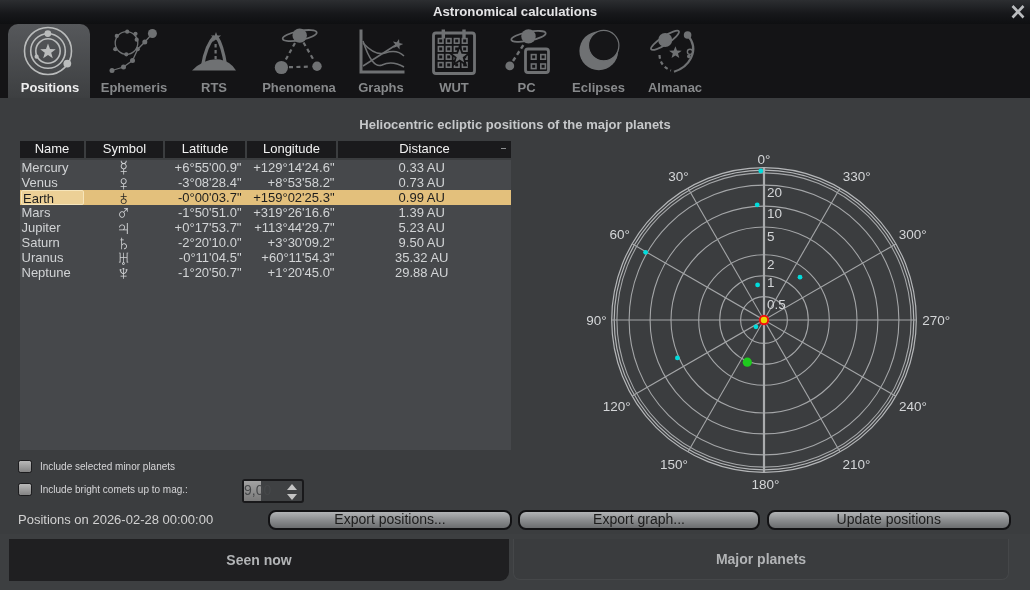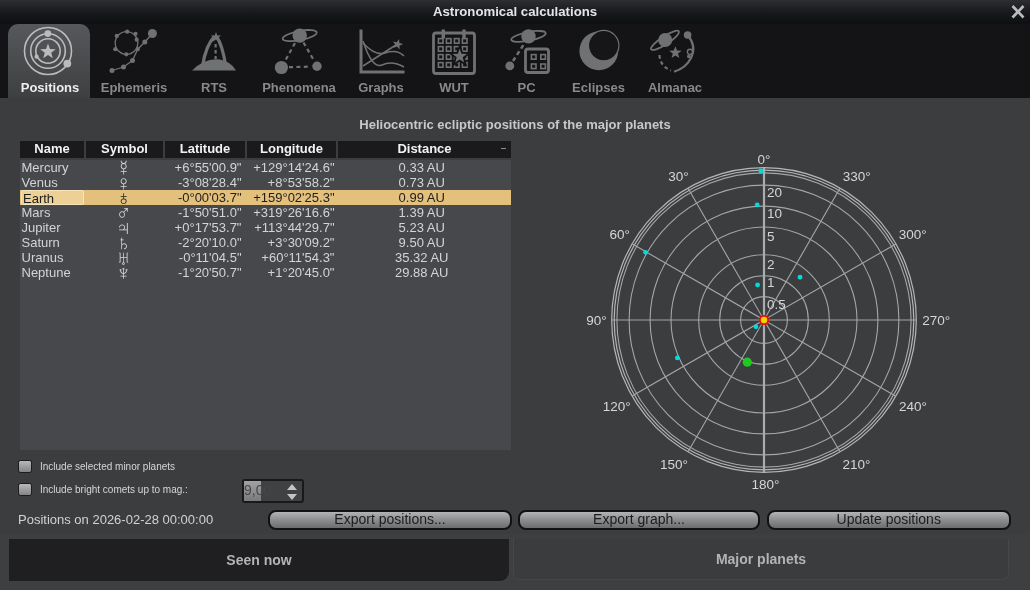--- a/index.html
+++ b/index.html
@@ -4,21 +4,21 @@
 html,body{width:1030px;height:590px;overflow:hidden;background:#3b3d3f}
 #win{position:relative;width:1030px;height:590px;font-family:"Liberation Sans",sans-serif;background:#3b3d3f}
 #titlebar{position:absolute;left:0;top:0;width:1030px;height:24px;background:linear-gradient(#2c2e31,#17181b 55%,#0e0f11)}
 #title{position:absolute;left:0;top:0;width:1030px;text-align:center;font-size:13.2px;font-weight:bold;color:#e4e4e6;line-height:23px}
 #tabbar{position:absolute;left:0;top:24px;width:1030px;height:74px;background:#141416}
 #seltab{position:absolute;left:8px;top:24px;width:82px;height:74px;border-radius:10px 10px 0 0;background:linear-gradient(#56585b,#3d3f41)}
 .tlab{position:absolute;top:80px;transform:translateX(-50%);font-size:13px;font-weight:bold;color:#87898b;white-space:nowrap}
 .tlab.sel{color:#ededee}
 #heading{position:absolute;left:0;top:117px;width:1030px;text-align:center;font-size:13px;font-weight:bold;color:#c6c8ca}
 #tblbody{position:absolute;left:20px;top:159.5px;width:491px;height:290.5px;background:#46484b}
-.th{position:absolute;top:141px;height:16.5px;background:#1a1a1c;color:#f2f2f2;font-size:13px;font-weight:bold;text-align:center;line-height:16px}
+.th{position:absolute;top:141px;height:16.5px;background:#1a1a1c;color:#f2f2f2;font-size:13px;font-weight:normal;text-align:center;line-height:16px}
 .trow{position:absolute;left:20px;width:491px;height:15px;font-size:13px;color:#d2d4d6;line-height:15px}
 .trow.earth{background:#e3c07c;color:#1e1e1e}
 .c0{position:absolute;left:1.5px}
 .c0e{position:absolute;left:1px;top:0;width:63px;height:15px;background:#ecd096;border:1px solid #f6e5ba;border-radius:2px;padding-left:1px}
 .c1{position:absolute;left:64px;width:79px;text-align:center;font-size:21px;line-height:15.5px}
 .c2{position:absolute;left:143px;width:78.5px;text-align:right}
 .c3{position:absolute;left:225px;width:89.5px;text-align:right}
 .c4{position:absolute;left:316px;width:171.5px;text-align:center}
 #sortdash{position:absolute;left:500.5px;top:148.2px;width:5px;height:1.3px;background:#8e9092}
 .cb{position:absolute;left:18px;width:13.5px;height:13.5px;border:1.5px solid #1c1c1e;border-radius:2.5px;background:linear-gradient(#b8b8b8,#848484)}

